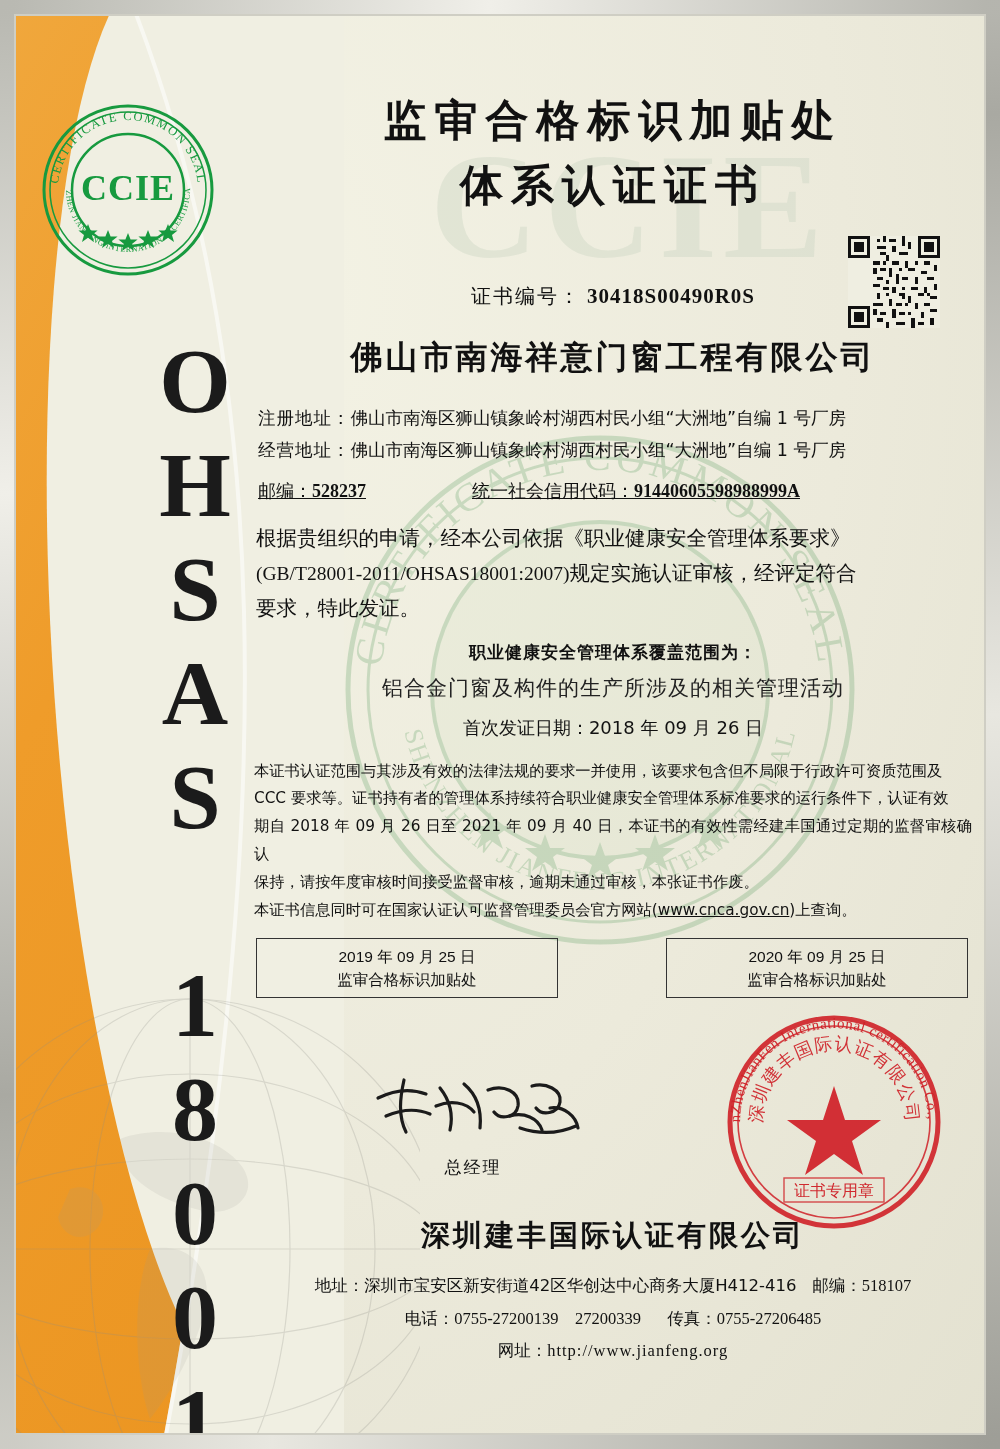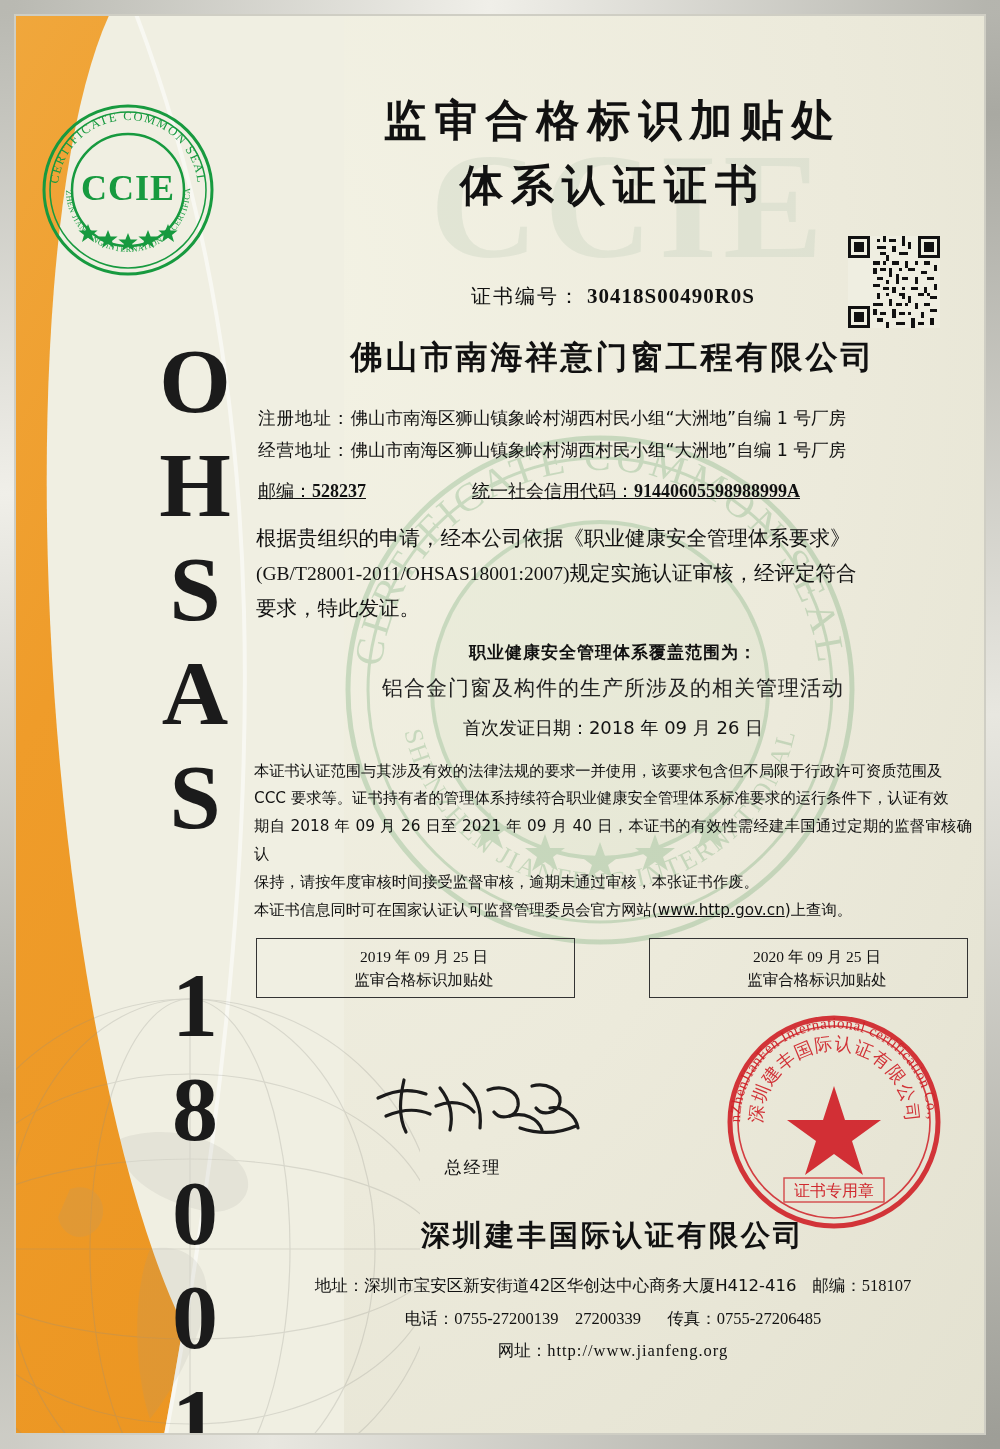--- a/index.html
+++ b/index.html
@@ -136,21 +136,21 @@
     font-family:"DejaVu Sans", sans-serif;
     font-size:15.3px;color:#111;line-height:1.82;text-align:justify;
   }
   .fineprint a{color:#111;text-decoration:underline;}
   .stickers{
     margin-top:14px;display:flex;justify-content:space-between;padding:0 8px 0 6px;
   }
   .sticker{
     border:1px solid #333;width:300px;height:58px;
     display:flex;flex-direction:column;align-items:center;justify-content:center;
-    font-family:Liberation Serif, serif;font-size:15.5px;color:#111;line-height:1.5;padding-left:17px;
+    font-family:Liberation Sans, sans-serif;font-size:15.5px;color:#111;line-height:1.5;
   }
   
   .sig-area{position:relative;height:186px;margin-top:40px;}
   .signature{
     position:absolute;left:120px;top:34px;width:220px;height:70px;
   }
   .sig-label{
     position:absolute;left:168px;top:118px;width:110px;text-align:center;
     font-family:"DejaVu Sans", sans-serif;font-size:17px;color:#111;letter-spacing:2px;
   }
@@ -377,21 +377,21 @@
     <div class="first-issue">
       <span>首次发证日期：</span><span>2018 年 09 月 26 日</span>
     </div>
 
     <div class="fineprint">
       <div>本证书认证范围与其涉及有效的法律法规的要求一并使用，该要求包含但不局限于行政许可资质范围及</div>
       <div>CCC 要求等。证书持有者的管理体系持续符合职业健康安全管理体系标准要求的运行条件下，认证有效</div>
       <div>期自 2018 年 09 月 26 日至 2021 年 09 月 40 日，本证书的有效性需经建丰国通过定期的监督审核确认</div>
       <div>保持，请按年度审核时间接受监督审核，逾期未通过审核，本张证书作废。</div>
       <div>
-        <span>本证书信息同时可在国家认证认可监督管理委员会官方网站(</span><a href="#">www.http.gov.cn</a><span>)上查询。</span>
+        <span>本证书信息同时可在国家认证认可监督管理委员会官方网站(</span><a href="#">www.cnca.gov.cn</a><span>)上查询。</span>
       </div>
     </div>
 
     <div class="stickers">
       <div class="sticker">
         <div>2019 年 09 月 25 日</div>
         <div>监审合格标识加贴处</div>
       </div>
       <div class="sticker">
         <div>2020 年 09 月 25 日</div>

